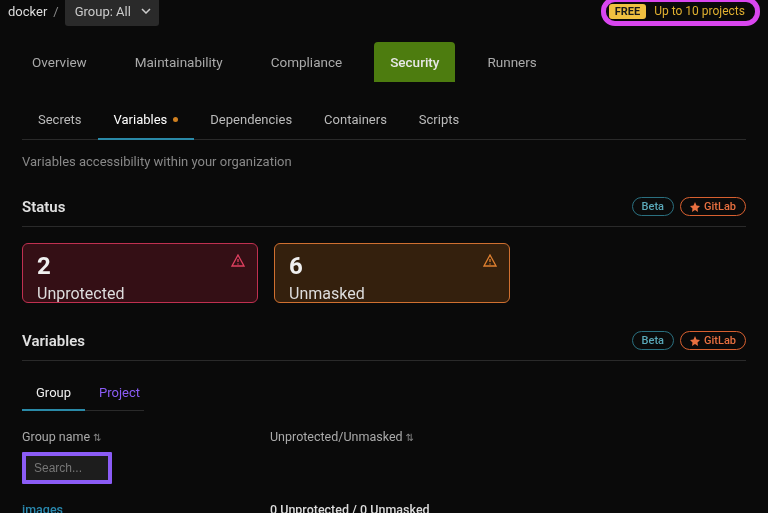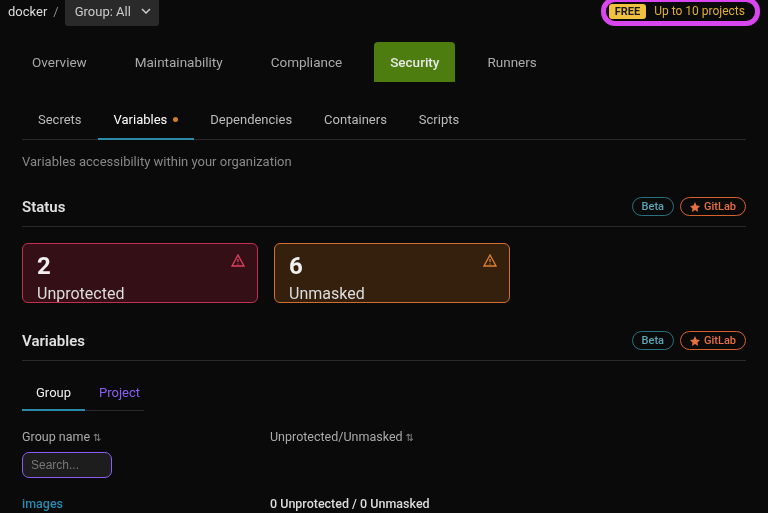--- a/index.html
+++ b/index.html
@@ -187,22 +187,22 @@
   .col1 { width: 248px; }
   .col2 { flex: 1; }
   .sort-arrows { color: #888; margin-left: 3px; font-size: 10px; }
   .search-box {
     margin-top: 8px;
     width: 90px;
   }
   .search-box input {
     width: 100%;
     background: #1d1d1d;
-    border: 1px solid #8b5cf6;
-    border-radius: 7px;
+    border: 4px solid #8b5cf6;
+    border-radius: 1px;
     padding: 5px 8px;
     color: #737373;
     font-size: 12px;
   }
   .search-box input::placeholder { color: #777; }
   .table-row {
     display: flex;
     margin-top: 18px;
     font-size: 12.5px;
   }

